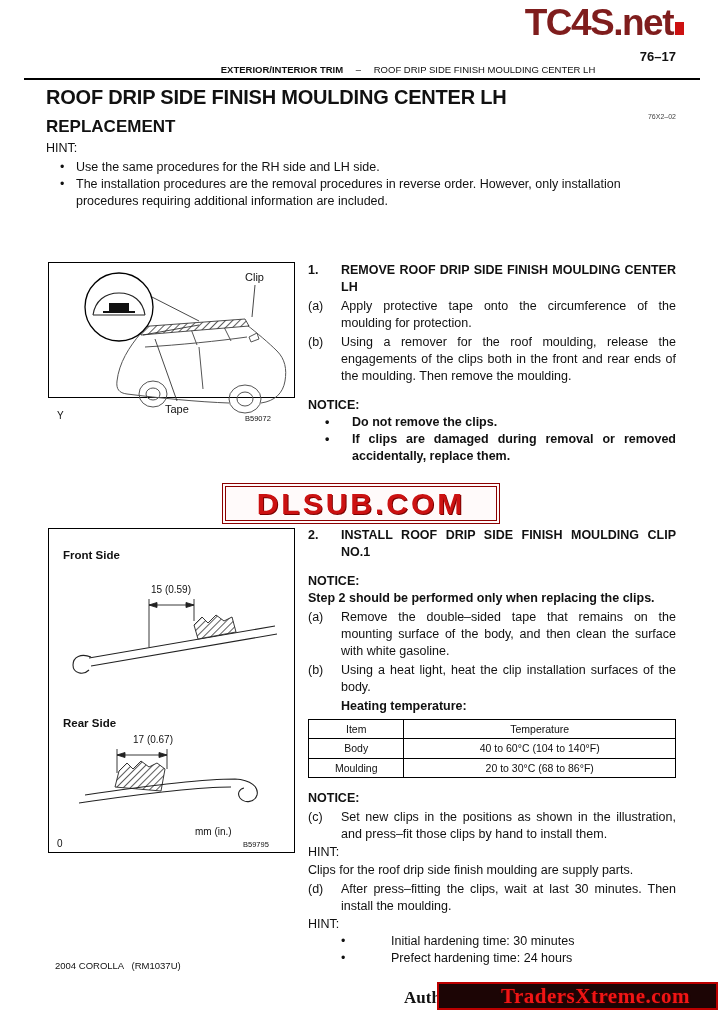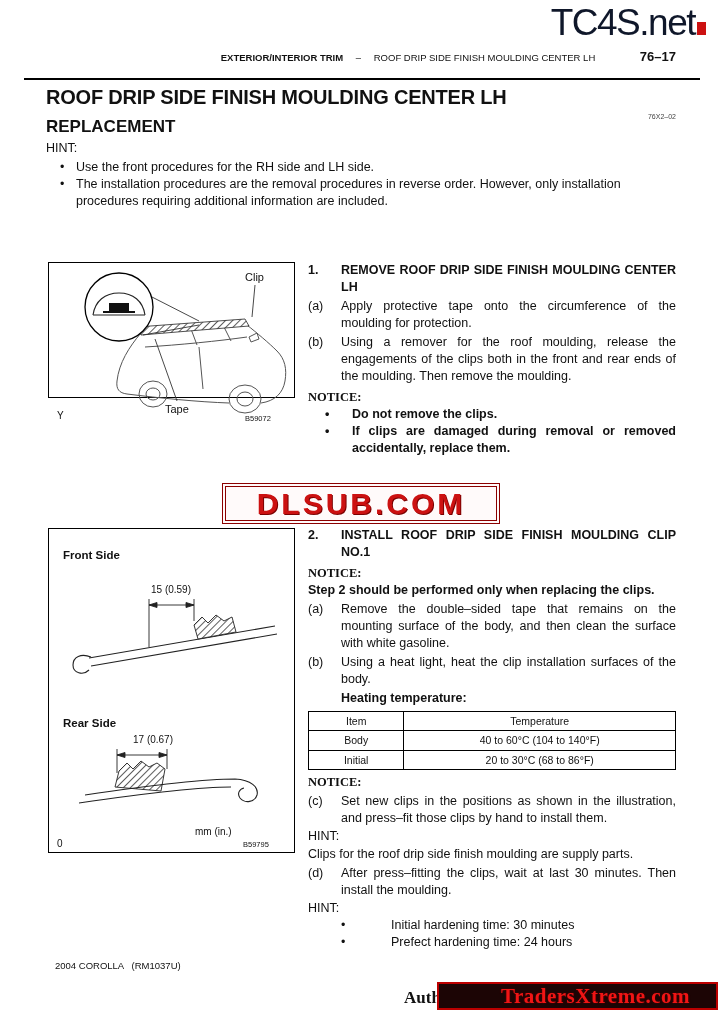--- a/index.html
+++ b/index.html
@@ -4,24 +4,24 @@
 <style>
   * { margin:0; padding:0; box-sizing:border-box; }
   html,body { background:#888; }
   .page {
     position:relative; width:724px; height:1024px; margin:0 auto;
     background:#ffffff; color:#111;
     font-family:"Liberation Sans", sans-serif;
     overflow:hidden;
   }
   
-  .logo { position:absolute; top:2px; right:18px; font-size:37px; font-weight:normal; letter-spacing:-1.5px; color:#0f172a; }
+  .logo { position:absolute; top:2px; right:40px; font-size:37px; font-weight:bold; letter-spacing:-1.5px; color:#7f1d1d; }
   .logo-mark { display:inline-block; width:9px; height:13px; background:#cc1111; margin-left:2px; vertical-align:baseline; }
   .pagenum { position:absolute; top:49px; right:48px; font-size:13px; font-weight:bold; }
-  .running-head { position:absolute; top:52px; left:140px; right:48px; text-align:center; font-size:9.5px; white-space:nowrap; }
+  .running-head { position:absolute; top:64px; left:140px; right:48px; text-align:center; font-size:9.5px; white-space:nowrap; }
   .running-head .sec { font-weight:bold; }
   .running-head .sep { padding:0 10px; }
   .head-rule { position:absolute; top:78px; left:24px; width:676px; border-top:2.5px solid #000; }
 
   .title { position:absolute; top:86px; left:46px; font-size:20px; font-weight:bold; letter-spacing:-0.2px; }
   .subtitle { position:absolute; top:117px; left:46px; font-size:17px; font-weight:bold; }
   .doc-code { position:absolute; top:113px; right:48px; font-size:7px; color:#444; }
 
   .hint-label { position:absolute; top:141px; left:46px; font-size:12.5px; }
   .top-hints { position:absolute; top:159px; left:46px; width:632px; font-size:12.5px; line-height:1.35; }
@@ -39,21 +39,21 @@
   
   .rc { position:absolute; left:308px; width:368px; font-size:12.5px; line-height:1.36; }
   .rc1 { top:262px; }
   .rc2 { top:527px; }
   .sec-title { display:flex; font-weight:bold; text-align:justify; }
   .sec-title .num { flex:none; width:33px; }
   .sec-title .txt { flex:1; }
   .step { display:flex; margin-top:2px; }
   .step .lbl { flex:none; width:33px; }
   .step .txt { flex:1; text-align:justify; }
-  .notice-label { font-weight:bold; margin-top:4px;font-family:Liberation Serif, serif; }
+  .notice-label { font-weight:bold; margin-top:12px; }
   .bold-line { font-weight:bold; text-align:justify; }
   .notice-item { display:flex; font-weight:bold; margin-left:17px; }
   .notice-item .b { flex:none; width:27px; }
   .notice-item .txt { flex:1; text-align:justify; }
   .sub-label { font-weight:bold; margin-left:33px; margin-top:2px; }
   .temp-table { width:100%; border-collapse:collapse; margin:4px 0 3px 0; }
   .temp-table td { border:1px solid #000; font-size:10.5px; text-align:center; padding:2px 4px; }
   .temp-table .c1 { width:26%; }
   .plain-line { margin-top:1px; }
   .hint-item { display:flex; margin-left:33px; }
@@ -99,21 +99,21 @@
   <div class="head-rule"></div>
 
   <div class="title">ROOF DRIP SIDE FINISH MOULDING CENTER LH</div>
   <div class="subtitle">REPLACEMENT</div>
   <div class="doc-code">76X2–02</div>
 
   <div class="hint-label">HINT:</div>
   <div class="top-hints">
     <div class="top-hint">
       <span class="b">•</span>
-      <span class="txt">Use the front procedures for the RH side and LH side.</span>
+      <span class="txt">Use the same procedures for the RH side and LH side.</span>
     </div>
     <div class="top-hint">
       <span class="b">•</span>
       <span class="txt">The installation procedures are the removal procedures in reverse order. However, only installation procedures requiring additional information are included.</span>
     </div>
   </div>
 
   <div class="fig fig1">
     <svg viewBox="0 0 247 164" width="247" height="164">
       <defs>
@@ -249,21 +249,21 @@
       <tbody>
           <tr>
         <td class="c1">Item</td>
         <td>Temperature</td>
       </tr>
       <tr>
         <td>Body</td>
         <td>40 to 60°C (104 to 140°F)</td>
       </tr>
       <tr>
-        <td>Initial</td>
+        <td>Moulding</td>
         <td>20 to 30°C (68 to 86°F)</td>
       </tr>
     </tbody>
       </table>
     <div class="notice-label">NOTICE:</div>
     <div class="step">
       <span class="lbl">(c)</span>
       <span class="txt">Set new clips in the positions as shown in the illustration, and press–fit those clips by hand to install them.</span>
     </div>
     <div class="plain-line">HINT:</div>

